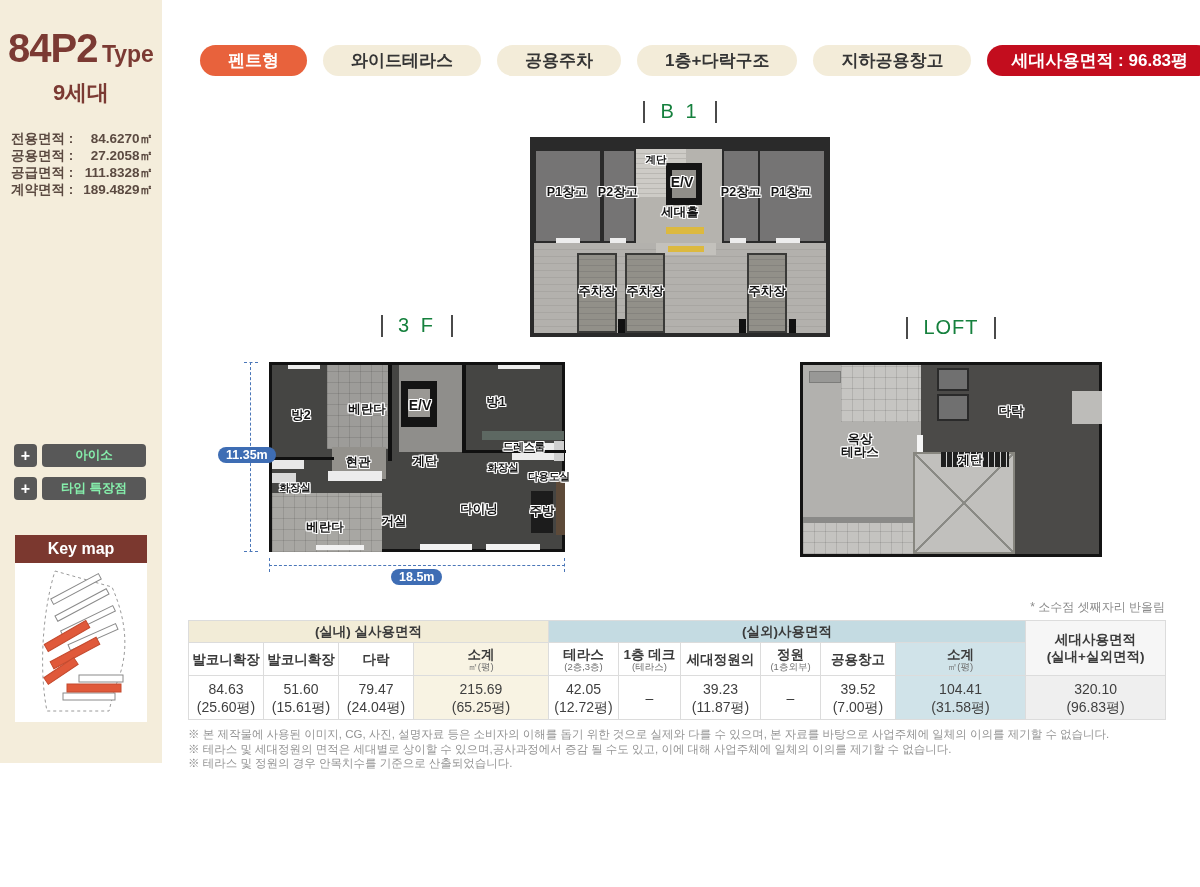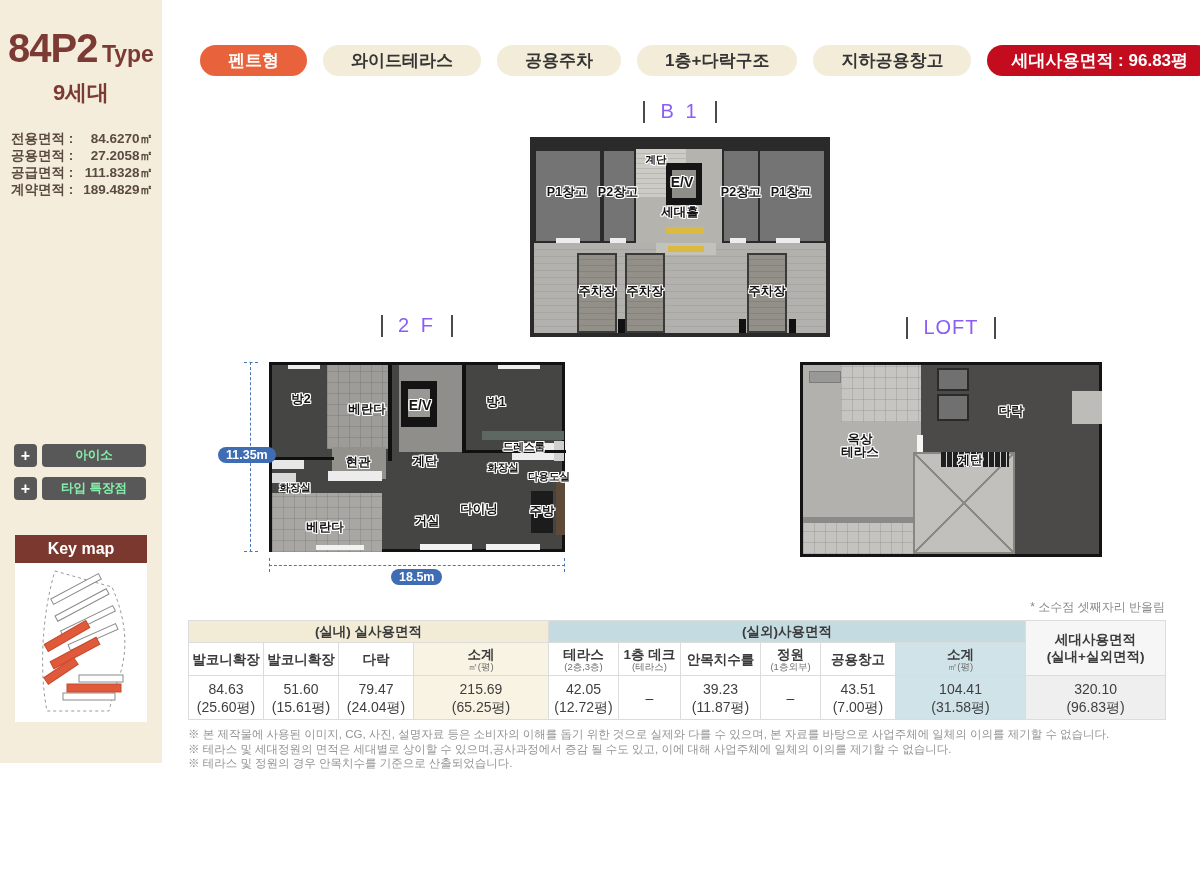--- a/index.html
+++ b/index.html
@@ -29,21 +29,21 @@
   
   .tags { position:absolute; left:200px; top:45px; display:flex; gap:16px; }
   .pill { height:31px; border-radius:16px; display:flex; align-items:center; justify-content:center;
           padding:0 28px; font-size:17px; font-weight:bold; white-space:nowrap; }
   .pill.plain  { background:#f3ecd9; color:#353535; }
   .pill.accent { background:#e8623c; color:#fff; }
   .pill.red    { background:#c30d1e; color:#fff; padding:0 24px; }
 
   
   .ftitle { position:absolute; display:flex; align-items:center; justify-content:center; gap:15px;
-            color:#8b5cf6; font-size:20px; letter-spacing:3px; }
+            color:#15803d; font-size:20px; letter-spacing:3px; }
   .ftitle .bar { width:0; height:22px; border-left:2px solid #4a4a4a; }
 
   
   .plan { position:absolute; }
   .z { position:absolute; }
   .rl { position:absolute; transform:translate(-50%,-50%); color:#141414; font-weight:bold;
         font-size:12.5px; white-space:nowrap; line-height:13px; text-align:center;
         text-shadow:-1px -1px 0 #fff,1px -1px 0 #fff,-1px 1px 0 #fff,1px 1px 0 #fff,
                     0 -1px 0 #fff,0 1px 0 #fff,-1px 0 0 #fff,1px 0 0 #fff; }
   .rl.sm { font-size:10.5px; }
@@ -202,21 +202,21 @@
     <span class="rl" style="left:150px; top:75px;">세대홀</span>
     <span class="rl" style="left:211px; top:55px;">P2창고</span>
     <span class="rl" style="left:261px; top:55px;">P1창고</span>
     <span class="rl" style="left:67px; top:154px;">주차장</span>
     <span class="rl" style="left:115px; top:154px;">주차장</span>
     <span class="rl" style="left:237px; top:154px;">주차장</span>
   </div>
 
   <div class="ftitle" style="left:269px; top:314px; width:296px;">
     <span class="bar"></span>
-    <span>2 F</span>
+    <span>3 F</span>
     <span class="bar"></span>
   </div>
 
   <div class="plan plan-f3">
     <div class="z tile" style="left:55px; top:0; width:64px; height:84px; background-color:#9d9c99;"></div>
     <div class="z" style="left:127px; top:0; width:64px; height:87px; background:#8f8e8b;"></div>
     <div class="z" style="left:129px; top:16px; width:36px; height:46px; background:#141414;"></div>
     <div class="z" style="left:136px; top:24px; width:22px; height:28px; background:#9a9894;"></div>
     <div class="z" style="left:60px; top:82px; width:54px; height:32px; background:#93918c;"></div>
     <div class="z" style="left:56px; top:106px; width:54px; height:10px; background:#ececec;"></div>
@@ -231,32 +231,32 @@
     <div class="z" style="left:116px; top:0; width:4px; height:96px; background:#101010;"></div>
     <div class="z" style="left:0; top:92px; width:62px; height:3px; background:#101010;"></div>
     <div class="z" style="left:190px; top:0; width:4px; height:88px; background:#101010;"></div>
     <div class="z" style="left:194px; top:85px; width:100px; height:3px; background:#101010;"></div>
     <div class="z" style="left:16px; top:0; width:32px; height:4px; background:#eeeeee;"></div>
     <div class="z" style="left:226px; top:0; width:42px; height:4px; background:#eeeeee;"></div>
     <div class="z" style="left:44px; top:180px; width:48px; height:5px; background:#f2f2f2;"></div>
     <div class="z" style="left:148px; top:179px; width:52px; height:6px; background:#f2f2f2;"></div>
     <div class="z" style="left:214px; top:179px; width:54px; height:6px; background:#f2f2f2;"></div>
 
-    <span class="rl" style="left:29px; top:34px;">방2</span>
+    <span class="rl" style="left:29px; top:50px;">방2</span>
     <span class="rl" style="left:95px; top:44px;">베란다</span>
     <span class="rl lg" style="left:148px; top:40px;">E/V</span>
     <span class="rl" style="left:224px; top:37px;">방1</span>
     <span class="rl" style="left:86px; top:97px;">현관</span>
     <span class="rl" style="left:153px; top:96px;">계단</span>
     <span class="rl sm" style="left:252px; top:81px;">드레스룸</span>
     <span class="rl sm" style="left:231px; top:102px;">화장실</span>
     <span class="rl sm" style="left:277px; top:111px;">다용도실</span>
     <span class="rl sm" style="left:23px; top:122px;">화장실</span>
     <span class="rl" style="left:53px; top:162px;">베란다</span>
-    <span class="rl" style="left:155px; top:156px;">거실</span>
+    <span class="rl" style="left:122px; top:156px;">거실</span>
     <span class="rl" style="left:207px; top:144px;">다이닝</span>
     <span class="rl" style="left:270px; top:146px;">주방</span>
   </div>
 
   <div class="dim-v"></div>
   <div class="tickh" style="left:244px; top:362px;"></div>
   <div class="tickh" style="left:244px; top:551px;"></div>
   <div class="dimpill" style="left:218px; top:447px;">11.35m</div>
   <div class="dim-h"></div>
   <div class="tickv" style="left:269px; top:558px;"></div>
@@ -311,35 +311,35 @@
       <td rowspan="2" class="g-gray">세대사용면적
 (실내+실외면적)</td>
     </tr>
     <tr class="hrow">
       <td><span>발코니확장</span><span class="sub"></span></td>
       <td><span>발코니확장</span><span class="sub"></span></td>
       <td><span>다락</span><span class="sub"></span></td>
       <td class="c-beige"><span>소계</span><span class="sub">㎡(평)</span></td>
       <td><span>테라스</span><span class="sub">(2층,3층)</span></td>
       <td><span>1층 데크</span><span class="sub">(테라스)</span></td>
-      <td><span>안목치수를</span><span class="sub"></span></td>
+      <td><span>세대정원의</span><span class="sub"></span></td>
       <td><span>정원</span><span class="sub">(1층외부)</span></td>
       <td><span>공용창고</span><span class="sub"></span></td>
       <td class="c-blue"><span>소계</span><span class="sub">㎡(평)</span></td>
     </tr>
     <tr class="vrow">
       <td><span>84.63</span><br><span>(25.60평)</span></td>
       <td><span>51.60</span><br><span>(15.61평)</span></td>
       <td><span>79.47</span><br><span>(24.04평)</span></td>
       <td class="c-beige"><span>215.69</span><br><span>(65.25평)</span></td>
       <td><span>42.05</span><br><span>(12.72평)</span></td>
       <td><span>–</span></td>
       <td><span>39.23</span><br><span>(11.87평)</span></td>
       <td><span>–</span></td>
-      <td><span>43.51</span><br><span>(7.00평)</span></td>
+      <td><span>39.52</span><br><span>(7.00평)</span></td>
       <td class="c-blue"><span>104.41</span><br><span>(31.58평)</span></td>
       <td class="c-gray"><span>320.10</span><br><span>(96.83평)</span></td>
     </tr>
   </tbody>
     </table>
 
   <div class="footnotes">
     <div>※ 본 제작물에 사용된 이미지, CG, 사진, 설명자료 등은 소비자의 이해를 돕기 위한 것으로 실제와 다를 수 있으며, 본 자료를 바탕으로 사업주체에 일체의 이의를 제기할 수 없습니다.</div>
     <div>※ 테라스 및 세대정원의 면적은 세대별로 상이할 수 있으며,공사과정에서 증감 될 수도 있고, 이에 대해 사업주체에 일체의 이의를 제기할 수 없습니다.</div>
     <div>※ 테라스 및 정원의 경우 안목치수를 기준으로 산출되었습니다.</div>

